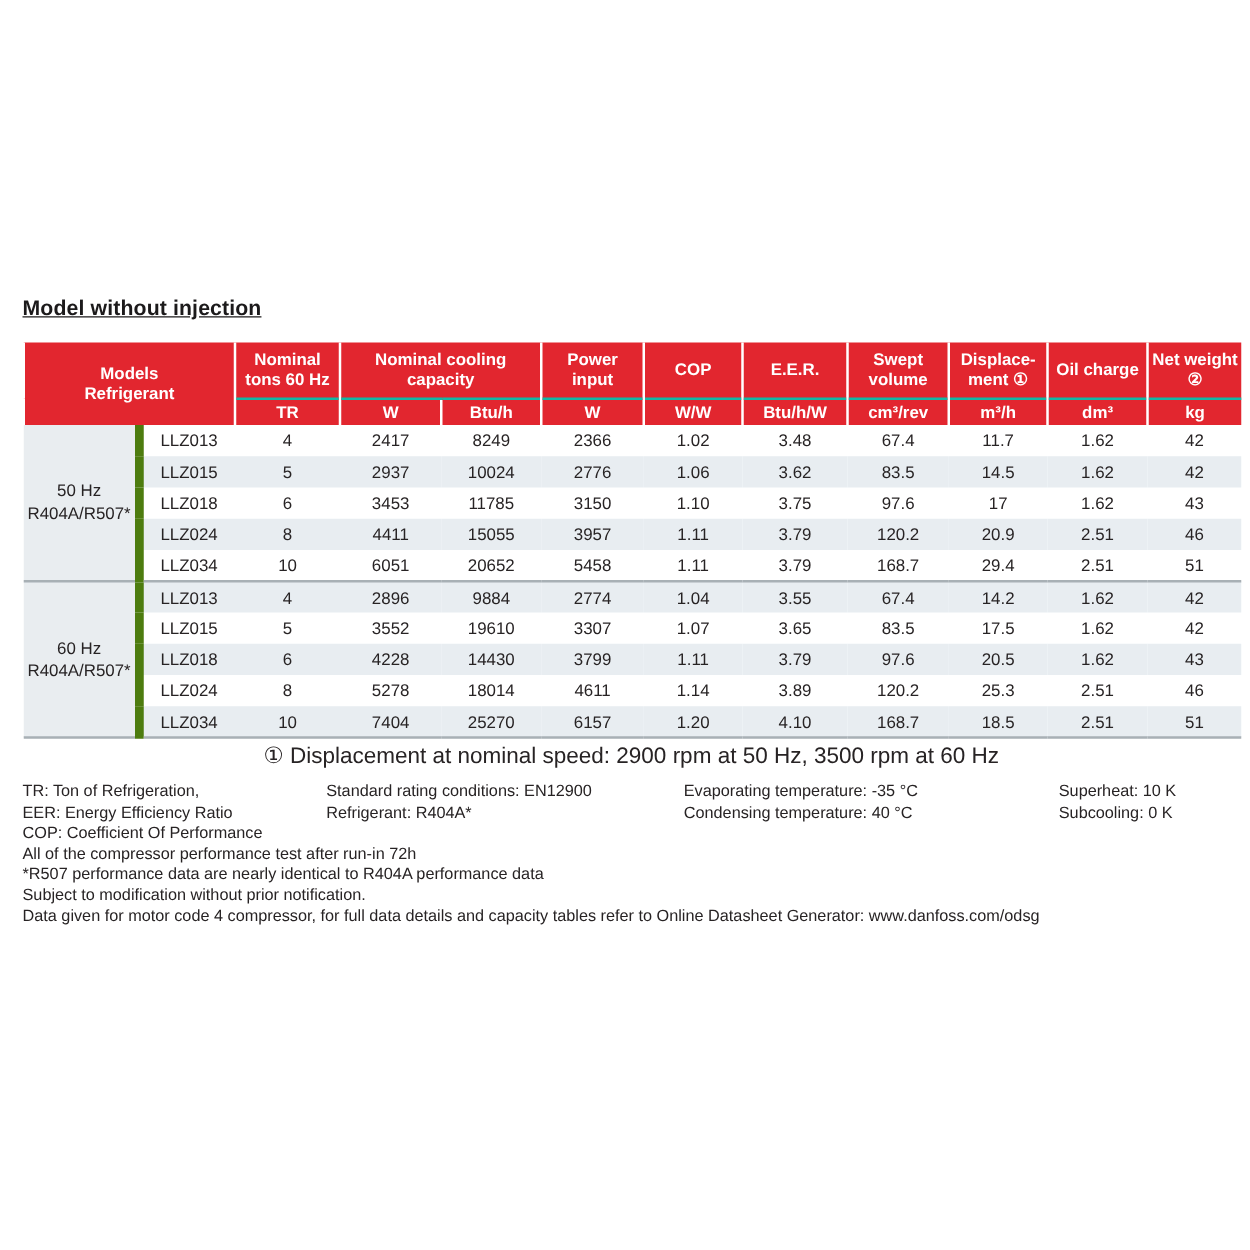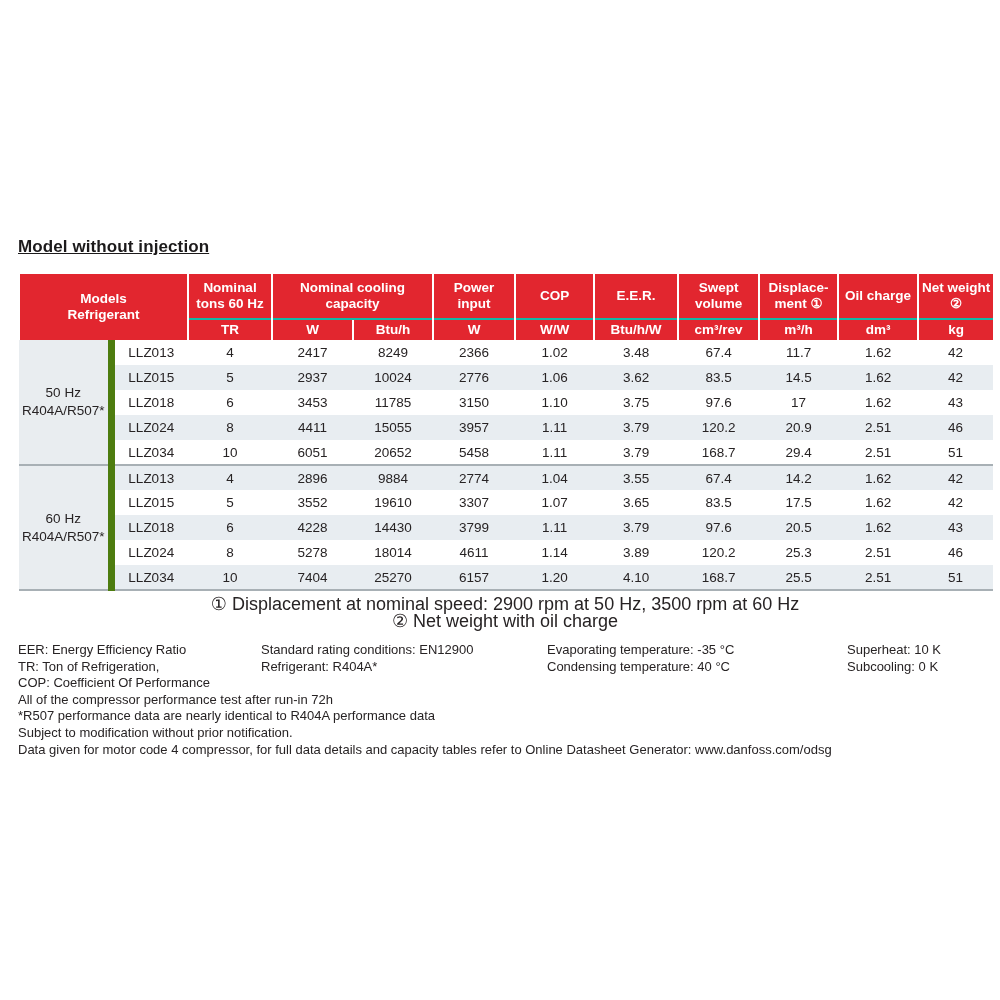--- a/index.html
+++ b/index.html
@@ -208,36 +208,35 @@
         </tr>
         <tr class="stripe">
           <td class="data">LLZ034</td>
           <td class="data">10</td>
           <td class="data">7404</td>
           <td class="data">25270</td>
           <td class="data">6157</td>
           <td class="data">1.20</td>
           <td class="data">4.10</td>
           <td class="data">168.7</td>
-          <td class="data">25.5</td>
+          <td class="data">18.5</td>
           <td class="data">2.51</td>
           <td class="data">51</td>
         </tr>
       </tbody>
     </table>
 
     <div class="notes">
       <div>① Displacement at nominal speed: 2900 rpm at 50 Hz, 3500 rpm at 60 Hz</div>
-      <div>② Net weight with oil charge</div>
     </div>
 
     <div class="footer">
       <div class="fcol c1" style="position:static;">
+        <div>TR: Ton of Refrigeration,</div>
         <div>EER: Energy Efficiency Ratio</div>
-        <div>TR: Ton of Refrigeration,</div>
         <div>COP: Coefficient Of Performance</div>
         <div>All of the compressor performance test after run-in 72h</div>
         <div>*R507 performance data are nearly identical to R404A performance data</div>
         <div>Subject to modification without prior notification.</div>
         <div>Data given for motor code 4 compressor, for full data details and capacity tables refer to Online Datasheet Generator: www.danfoss.com/odsg</div>
       </div>
       <div class="fcol c2">
         <div>Standard rating conditions: EN12900</div>
         <div>Refrigerant: R404A*</div>
       </div>

